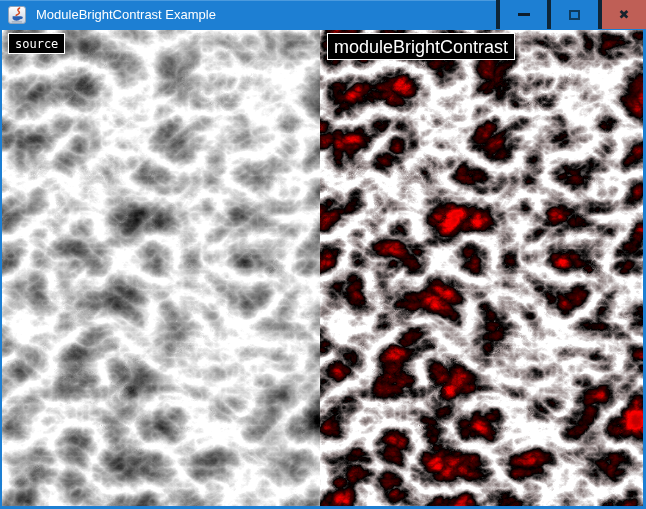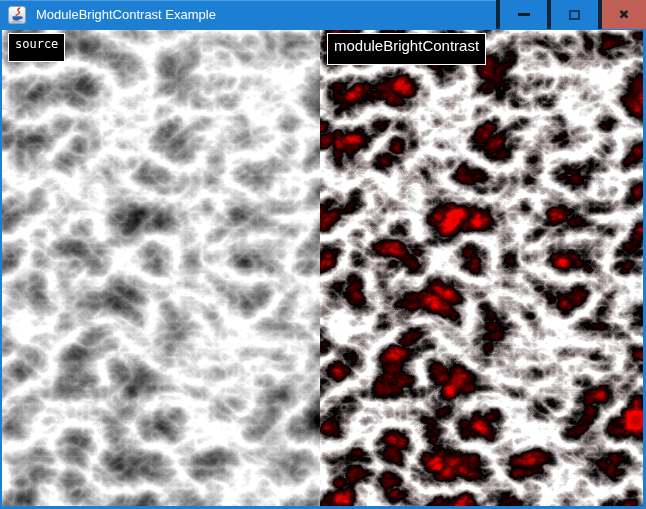--- a/index.html
+++ b/index.html
@@ -44,27 +44,27 @@
     position:absolute;top:30px;left:2px;width:641px;height:476px;
     display:flex;background:#000;
   }
   .panel{position:relative;height:476px;overflow:hidden;}
   .panel.src{width:318px;background:#8a8a8a;}
   .panel.proc{width:323px;background:#3a0000;}
   .tex{display:block;}
   .img-label{
     position:absolute;top:3px;
     background:#000000;border:1px solid #ffffff;color:#ffffff;
-    padding:4px 6px 11px 6px;line-height:1;white-space:nowrap;
+    padding:4px 6px 3px 6px;line-height:1;white-space:nowrap;
   }
   .panel.src .img-label{
     left:6px;font-family:"DejaVu Sans Mono","Liberation Mono",monospace;font-size:12px;
   }
   .panel.proc .img-label{
-    left:7px;font-family:"Liberation Sans",sans-serif;font-size:15px;
+    left:7px;font-family:"Liberation Sans",sans-serif;font-size:18px;
   }
 </style>
 </head>
 <body>
 
 <div class="window">
 
   <div class="titlebar">
     <span class="app-icon">
       <svg width="18" height="18" viewBox="0 0 18 18" xmlns="http://www.w3.org/2000/svg">

